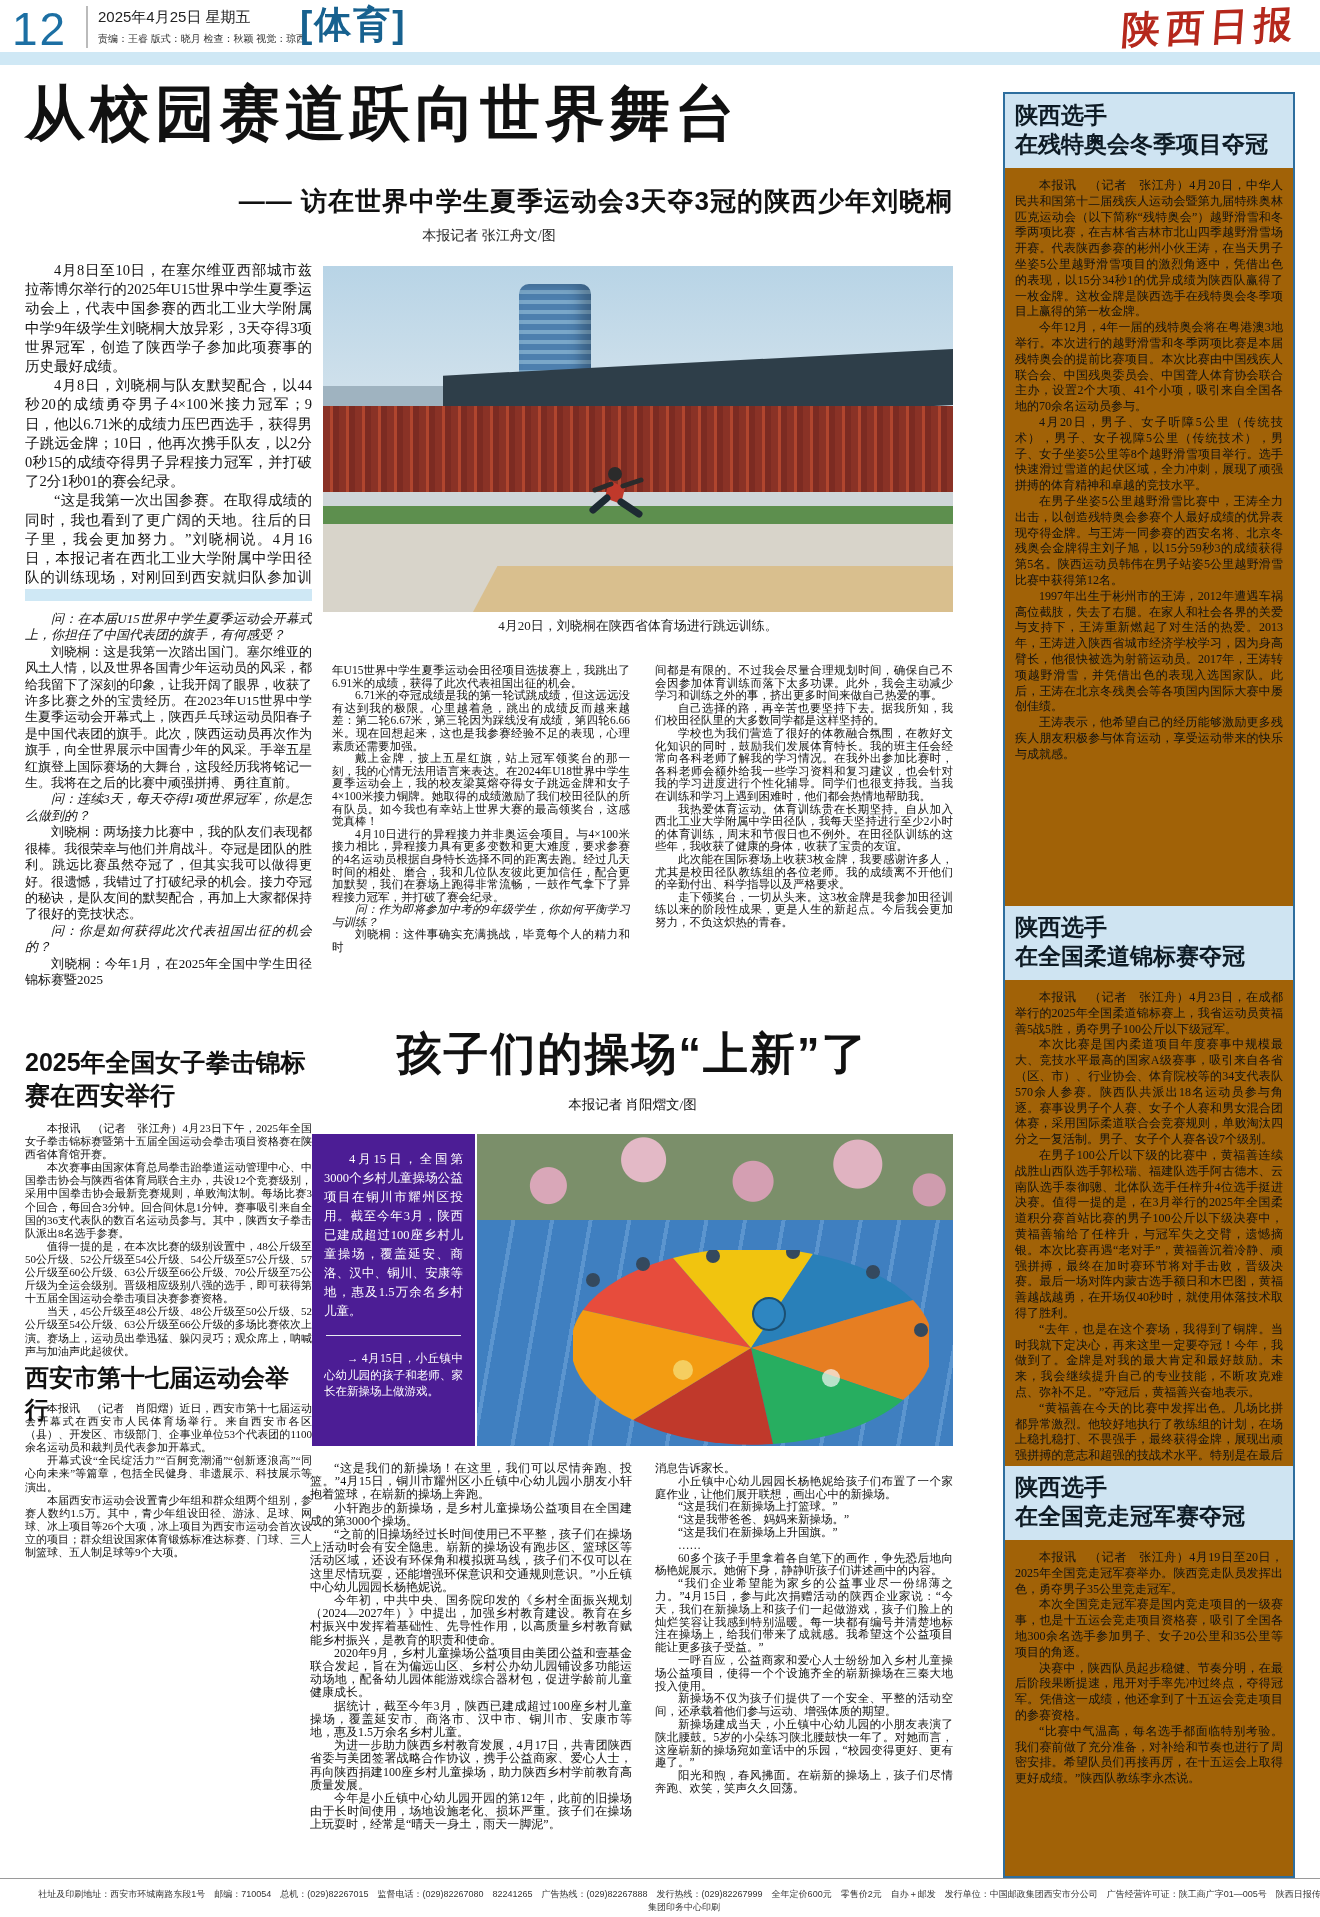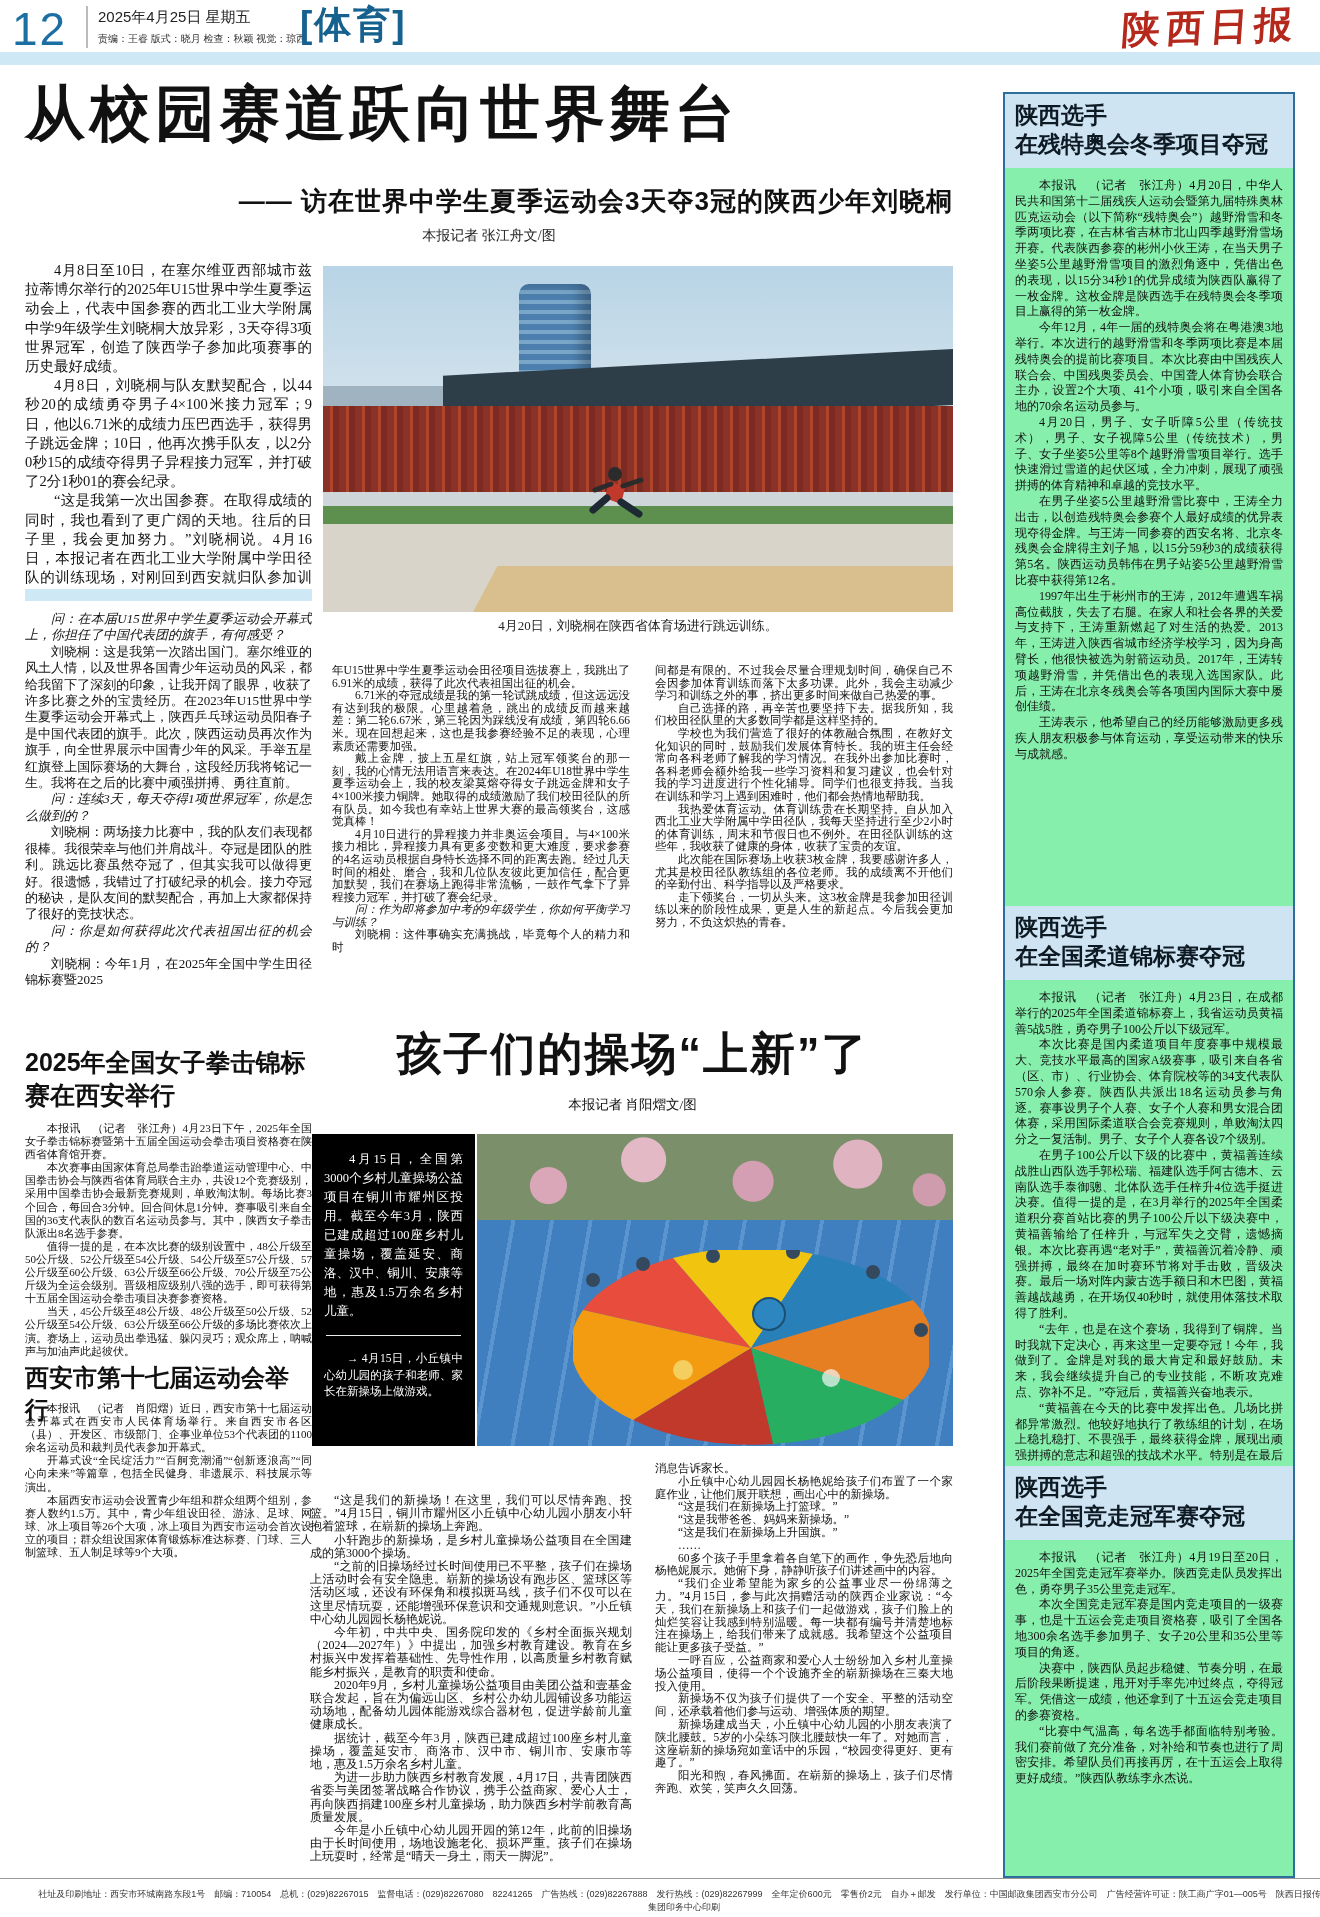--- a/index.html
+++ b/index.html
@@ -42,21 +42,21 @@
   .pm-wall{position:absolute;left:0px;top:226px;width:630px;height:16px;background:#cfd6d9;}
   .pm-grass{position:absolute;left:0px;top:240px;width:630px;height:22px;background:#5d8f4e;}
   .pm-track{position:absolute;left:0px;top:258px;width:630px;height:88px;background:#d8d4ca;}
   .pm-sand{position:absolute;left:150px;top:300px;width:480px;height:46px;background:#d9bf8e;transform:skewX(-28deg);transform-origin:bottom right;}
   .pm-runner{position:absolute;left:258px;top:198px;}
   .caption-main{position:absolute;left:323px;top:617px;width:630px;text-align:center;font-size:13px;color:#222;}
   
   .k-headline{position:absolute;left:312px;top:1024px;width:641px;text-align:center;font-size:45px;
               font-weight:bold;letter-spacing:2px;font-family:"Liberation Sans",sans-serif;}
   .k-byline{position:absolute;left:312px;top:1096px;width:641px;text-align:center;font-size:13.5px;}
-  .infobox{position:absolute;left:312px;top:1134px;width:163px;height:312px;background:#000000;color:#fff;
+  .infobox{position:absolute;left:312px;top:1134px;width:163px;height:312px;background:#4c1d95;color:#fff;
            box-sizing:border-box;padding:16px 12px;text-align:justify;overflow:hidden;}
   .infobox p{margin:0;text-indent:2em;font-size:12.5px;line-height:19px;}
   .infobox hr{border:none;border-top:1px solid #e8eef0;margin:14px 2px;}
   .infobox .arrowcap{font-size:11.5px;line-height:16.5px;text-indent:2em;}
   .photo-kids{position:absolute;left:477px;top:1134px;width:476px;height:312px;overflow:hidden;background:#3f7fc0;}
   .pk-trees{position:absolute;left:0;top:0;width:476px;height:86px;
             background:radial-gradient(circle at 15% 60%,#d9a7b8 0 18px,transparent 19px),
                        radial-gradient(circle at 35% 30%,#e3b9c6 0 22px,transparent 23px),
                        radial-gradient(circle at 58% 55%,#d49fb2 0 20px,transparent 21px),
                        radial-gradient(circle at 80% 35%,#e0b3c1 0 24px,transparent 25px),
@@ -66,21 +66,21 @@
   .pk-chute{position:absolute;left:96px;top:116px;width:356px;height:196px;}
   
   .l-head1{position:absolute;left:25px;top:1046px;width:287px;font-size:25px;line-height:33px;
            font-weight:bold;font-family:"Liberation Sans",sans-serif;}
   #leftA{left:25px;top:1122px;width:287px;height:236px;font-size:11px;line-height:13.1px;}
   .l-head2{position:absolute;left:25px;top:1362px;width:287px;font-size:24px;font-weight:bold;
            font-family:"Liberation Sans",sans-serif;}
   #leftB{left:25px;top:1402px;width:287px;height:300px;font-size:11px;line-height:13.1px;}
   
   .sidebar{position:absolute;left:1003px;top:92px;width:292px;height:1786px;border:2px solid #2e6e9e;
-           box-sizing:border-box;background:#86efac;}
+           box-sizing:border-box;background:#a16207;}
   .sb-art{position:absolute;left:0;width:100%;}
   .sb-band{background:#cfe4f2;padding:7px 10px 9px;font-family:"Liberation Sans",sans-serif;
            font-weight:bold;font-size:23px;line-height:29px;color:#0d1a24;}
   .sb-body{padding:10px 10px 0;text-align:justify;overflow:hidden;}
   .sb-body p{margin:0;text-indent:2em;font-size:12px;line-height:15.8px;}
   #sbA1{top:0;} #sbA1 .sb-body{height:720px;}
   #sbA2{top:812px;} #sbA2 .sb-body{height:475px;}
   #sbA3{top:1372px;} #sbA3 .sb-body{height:320px;}
   
   .footer-rule{position:absolute;left:0;top:1878px;width:1320px;height:1px;background:#9a9a9a;}
@@ -182,21 +182,21 @@
         <circle cx="20" cy="30" r="7"></circle>
           <circle cx="70" cy="14" r="7"></circle>
           <circle cx="140" cy="6" r="7"></circle>
         <circle cx="220" cy="2" r="7"></circle>
           <circle cx="300" cy="22" r="7"></circle>
           <circle cx="348" cy="80" r="7"></circle>
       </g>
     </svg>
   </div>
 
-  <div id="midA" class="col" style="left:310px;top:1462px;width:322px;height:408px;font-size:12px;line-height:13.2px;margin-top:32px;">
+  <div id="midA" class="col" style="left:310px;top:1462px;width:322px;height:408px;font-size:12px;line-height:13.2px;">
       <p>“这是我们的新操场！在这里，我们可以尽情奔跑、投篮。”4月15日，铜川市耀州区小丘镇中心幼儿园小朋友小轩抱着篮球，在崭新的操场上奔跑。</p>
       <p>小轩跑步的新操场，是乡村儿童操场公益项目在全国建成的第3000个操场。</p>
       <p>“之前的旧操场经过长时间使用已不平整，孩子们在操场上活动时会有安全隐患。崭新的操场设有跑步区、篮球区等活动区域，还设有环保角和模拟斑马线，孩子们不仅可以在这里尽情玩耍，还能增强环保意识和交通规则意识。”小丘镇中心幼儿园园长杨艳妮说。</p>
       <p>今年初，中共中央、国务院印发的《乡村全面振兴规划（2024—2027年）》中提出，加强乡村教育建设。教育在乡村振兴中发挥着基础性、先导性作用，以高质量乡村教育赋能乡村振兴，是教育的职责和使命。</p>
       <p>2020年9月，乡村儿童操场公益项目由美团公益和壹基金联合发起，旨在为偏远山区、乡村公办幼儿园铺设多功能运动场地，配备幼儿园体能游戏综合器材包，促进学龄前儿童健康成长。</p>
       <p>据统计，截至今年3月，陕西已建成超过100座乡村儿童操场，覆盖延安市、商洛市、汉中市、铜川市、安康市等地，惠及1.5万余名乡村儿童。</p>
       <p>为进一步助力陕西乡村教育发展，4月17日，共青团陕西省委与美团签署战略合作协议，携手公益商家、爱心人士，再向陕西捐建100座乡村儿童操场，助力陕西乡村学前教育高质量发展。</p>
       <p>今年是小丘镇中心幼儿园开园的第12年，此前的旧操场由于长时间使用，场地设施老化、损坏严重。孩子们在操场上玩耍时，经常是“晴天一身土，雨天一脚泥”。</p>
     </div>
   <div id="midB" class="col cont" style="left:655px;top:1462px;width:298px;height:408px;font-size:11.5px;line-height:12.8px;">

